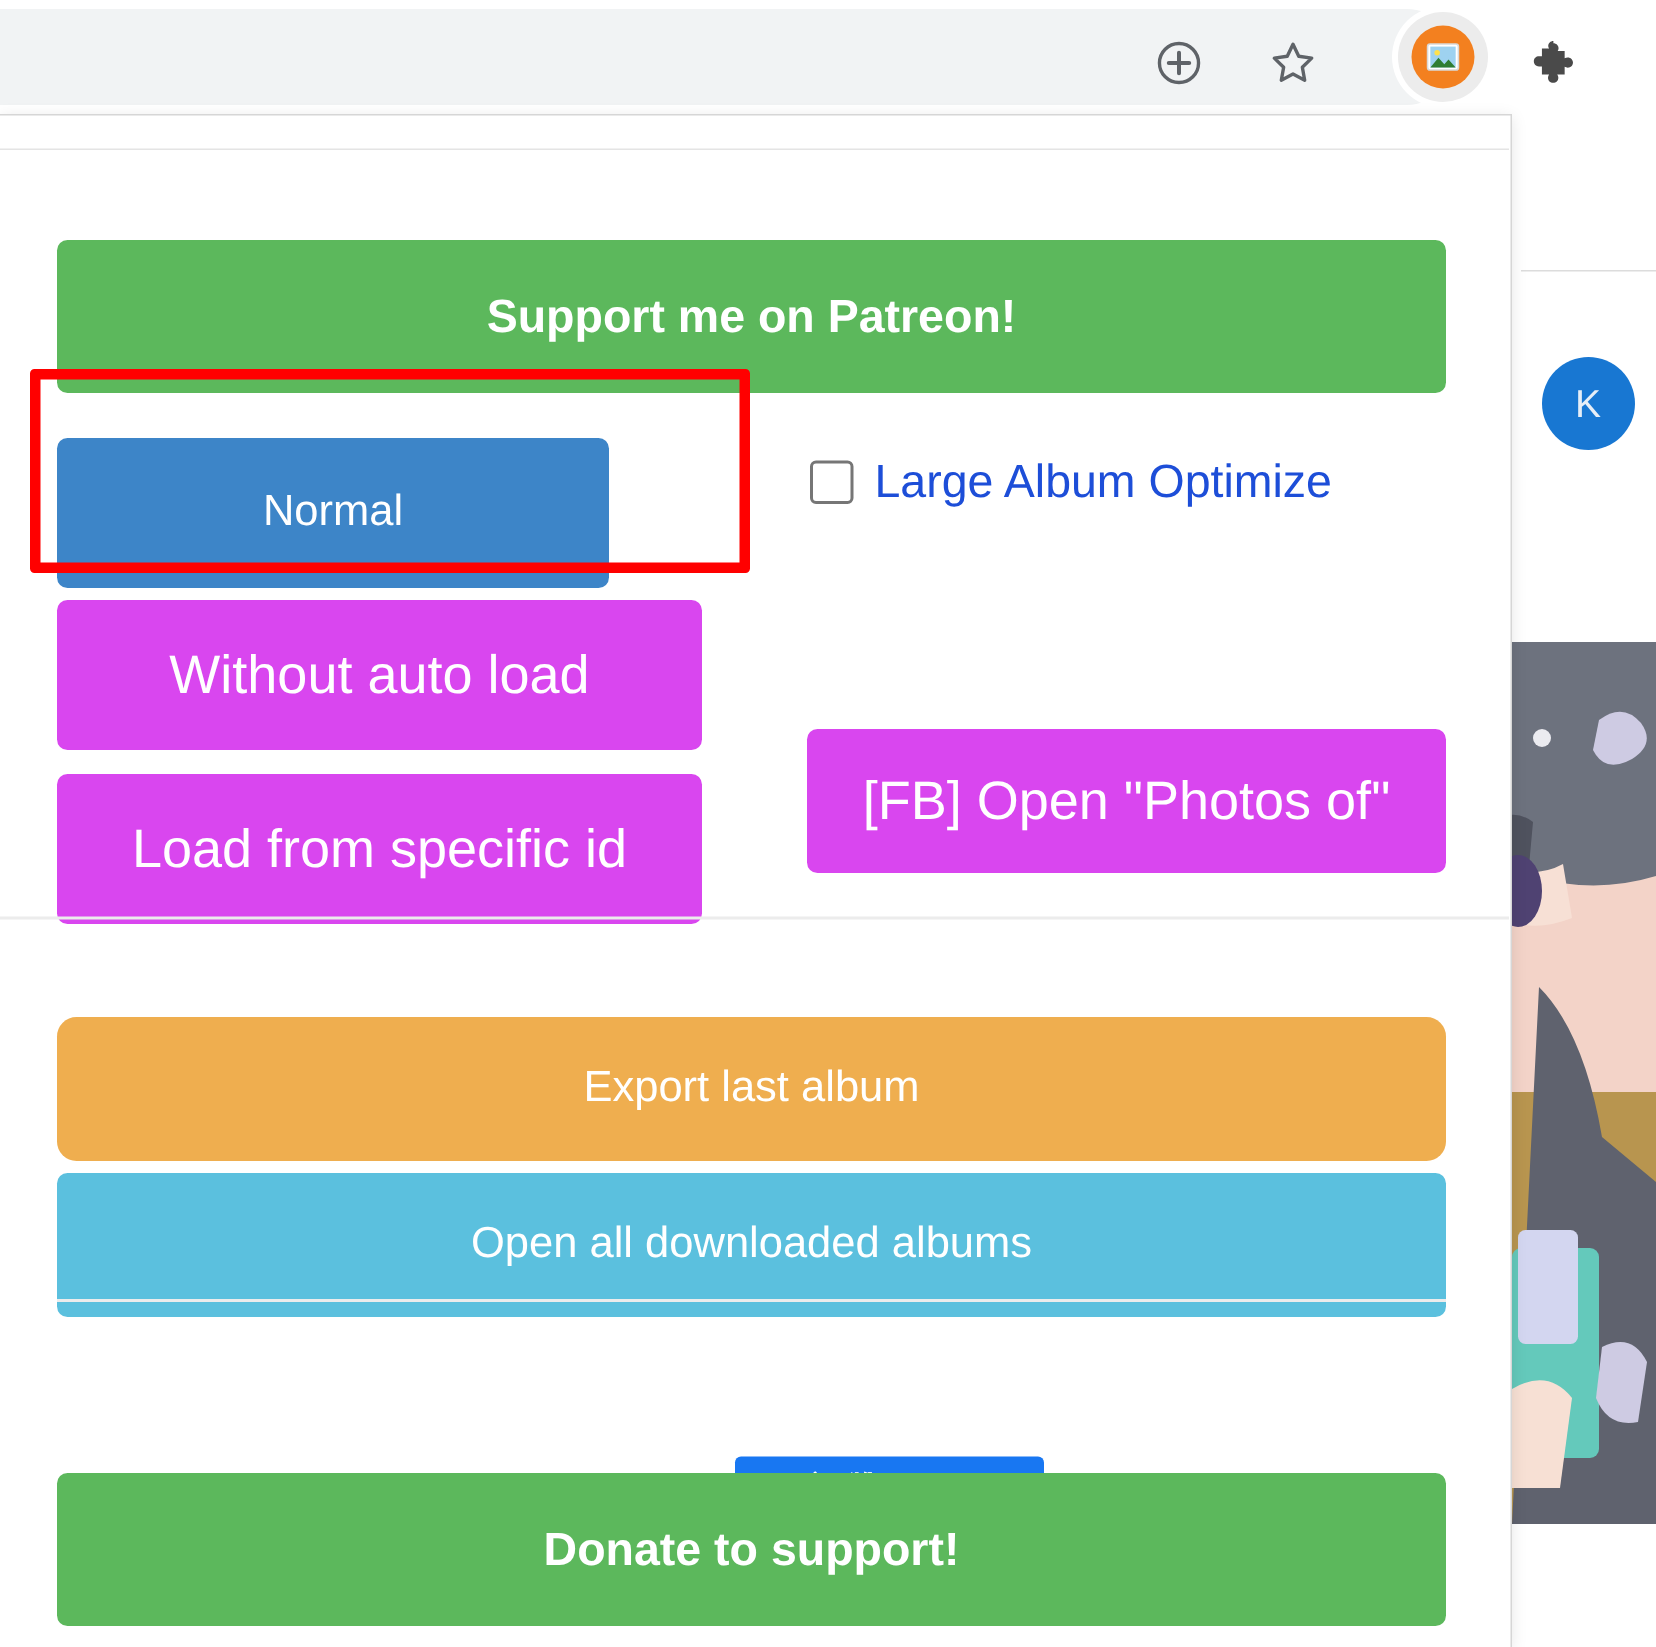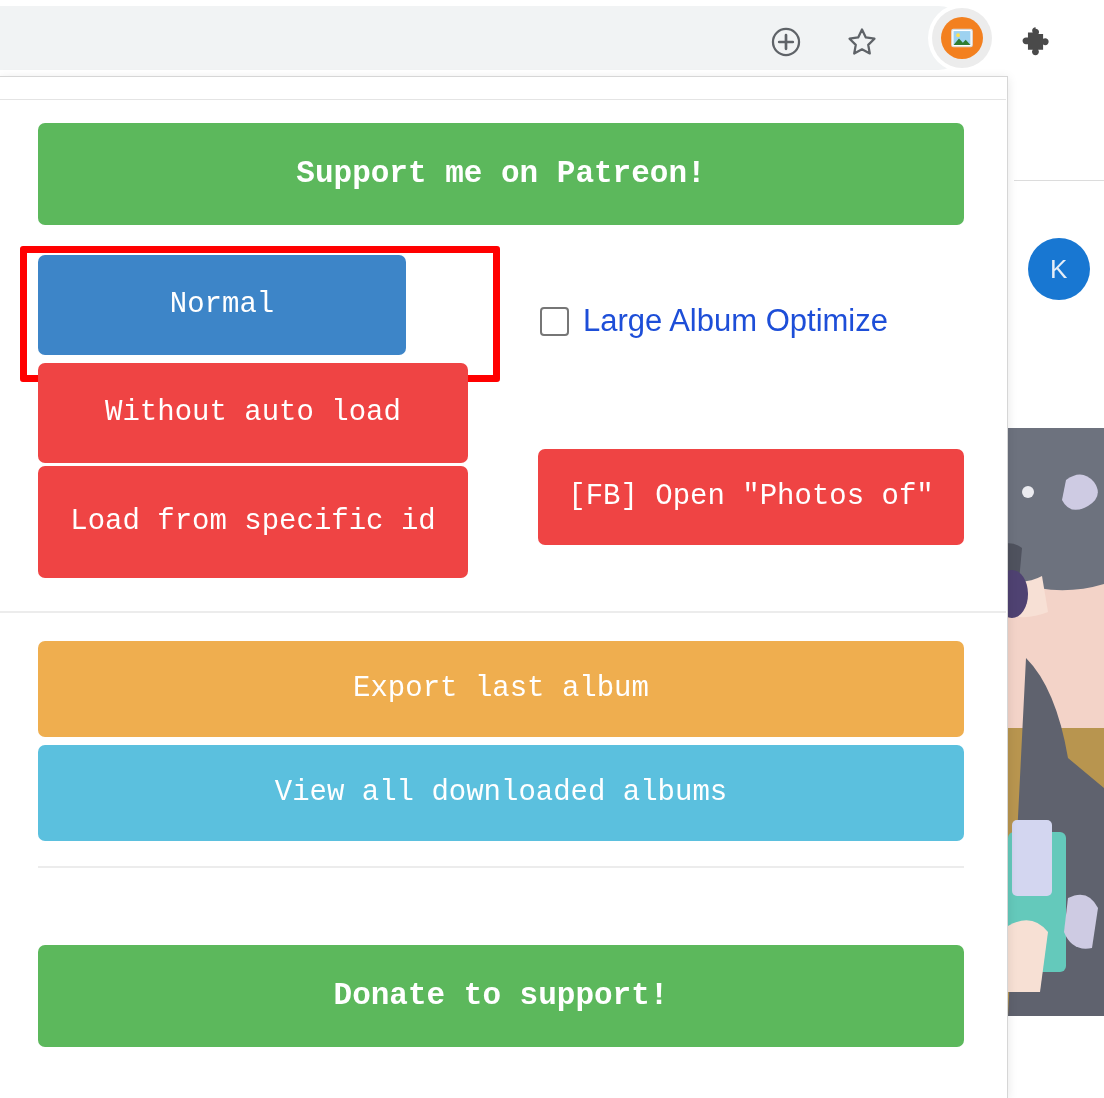--- a/index.html
+++ b/index.html
@@ -70,35 +70,35 @@
   .popup-inner { position: relative; width: 100%; height: 100%; }
 
   .sep {
     position: absolute; height: 2px; background: #ececec;
   }
 
   
   .btn {
     position: absolute; border: none; border-radius: 7px; cursor: pointer;
     display: flex; align-items: center; justify-content: center;
-    text-align: right; color: #ffffff; font-family: Liberation Mono, monospace;
-    line-height: 1.1; padding: 0 10px;
+    text-align: right; color: #ffffff; font-family: Liberation Sans, sans-serif;
+    line-height: 1.1; padding: 0 10px; margin-top: 37px;
   }
   .btn-green { background: #5cb85c; font-weight: bold; font-size: 31px; }
   .btn-blue  { background: #3d85c8; font-size: 29px; }
-  .btn-dark  { background: #ef4444; font-size: 29px; }
+  .btn-dark  { background: #d946ef; font-size: 36px; }
   .btn-orange{ background: #efae4f; font-size: 29px; }
   .btn-cyan  { background: #5bc0de; font-size: 29px; }
 
   #btn-patreon      { left: 38px;  top: 46px;  width: 926px; height: 102px; }
   #btn-normal       { left: 38px;  top: 178px; width: 368px; height: 100px; }
   #btn-without-auto { left: 38px;  top: 286px; width: 430px; height: 100px; }
-  #btn-load-specific{ left: 38px;  top: 389px; width: 430px; height: 112px; }
+  #btn-load-specific{ left: 38px;  top: 402px; width: 430px; height: 100px; }
   #btn-fb-photos    { left: 538px; top: 372px; width: 426px; height: 96px; }
-  #btn-export       { left: 38px;  top: 564px; width: 926px; height: 96px; }
+  #btn-export       { left: 38px;  top: 564px; width: 926px; height: 96px; border-radius: 13px; }
   #btn-viewall      { left: 38px;  top: 668px; width: 926px; height: 96px; }
   #btn-donate       { left: 38px;  top: 868px; width: 926px; height: 102px; }
 
   
   .highlight-box {
     position: absolute; left: 20px; top: 169px; width: 480px; height: 136px;
     border: 7px solid #ff0000; border-radius: 3px; pointer-events: none;
   }
 
   
@@ -220,21 +220,21 @@
         <span class="cblabel">Large Album Optimize</span>
       </label>
 
 
       <button class="btn btn-dark" id="btn-fb-photos">[FB] Open "Photos of"</button>
 
       <div class="sep" style="left:0px; top:534px; width:1006px;"></div>
 
       <button class="btn btn-orange" id="btn-export">Export last album</button>
 
-      <button class="btn btn-cyan" id="btn-viewall">View all downloaded albums</button>
+      <button class="btn btn-cyan" id="btn-viewall">Open all downloaded albums</button>
 
       <div class="sep" style="left:38px; top:789px; width:926px; height:2px;"></div>
 
       <div id="fb-like">
         <span class="thumb">
           <svg width="24" height="24" viewBox="0 0 24 24" aria-hidden="true">
             <path d="M2.5 10.5h3.6v10H2.5z" fill="#ffffff"></path>
             <path d="M7.4 10.2l4-6.6c.6-1 2.2-.7 2.2.6v4.2h5c1 0 1.7.9 1.5 1.8l-1.5 7.3c-.2.9-1 1.5-1.9 1.5H7.4z" fill="#ffffff"></path>
           </svg>
         </span>

